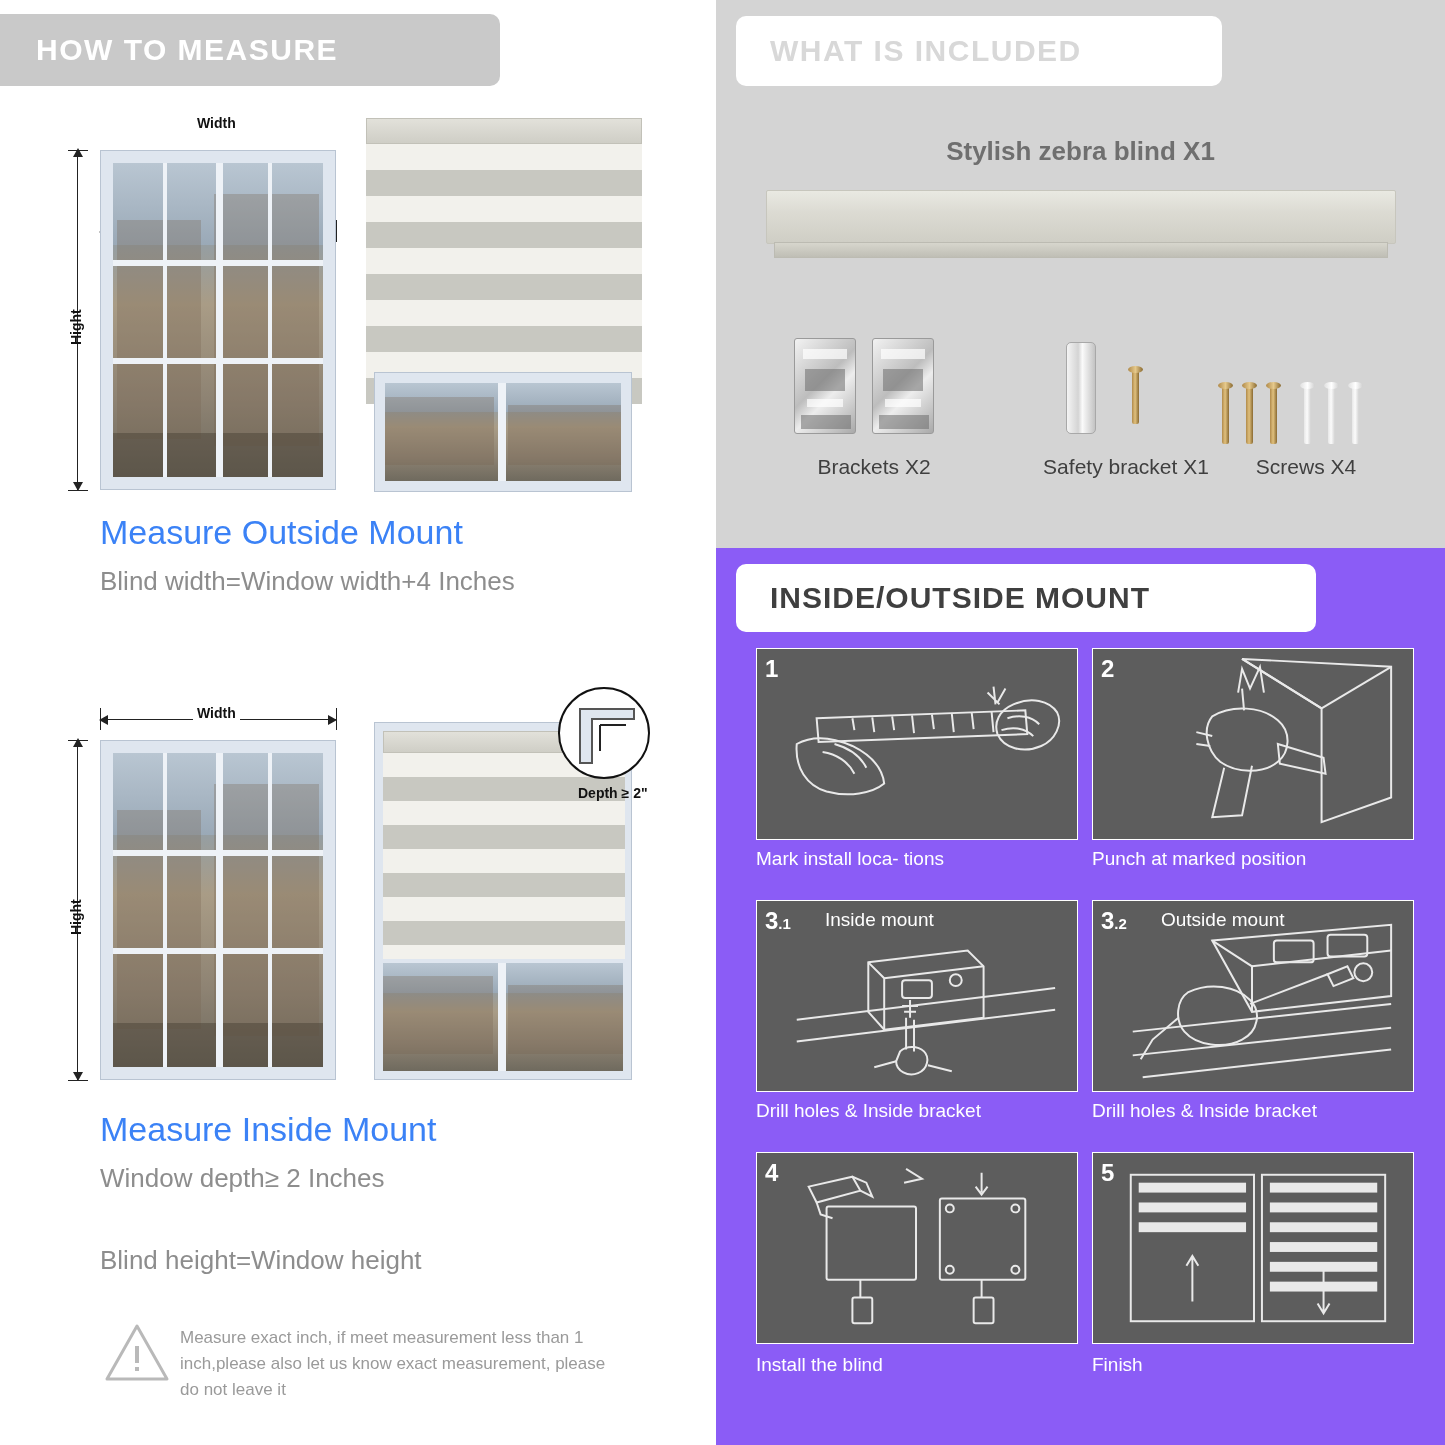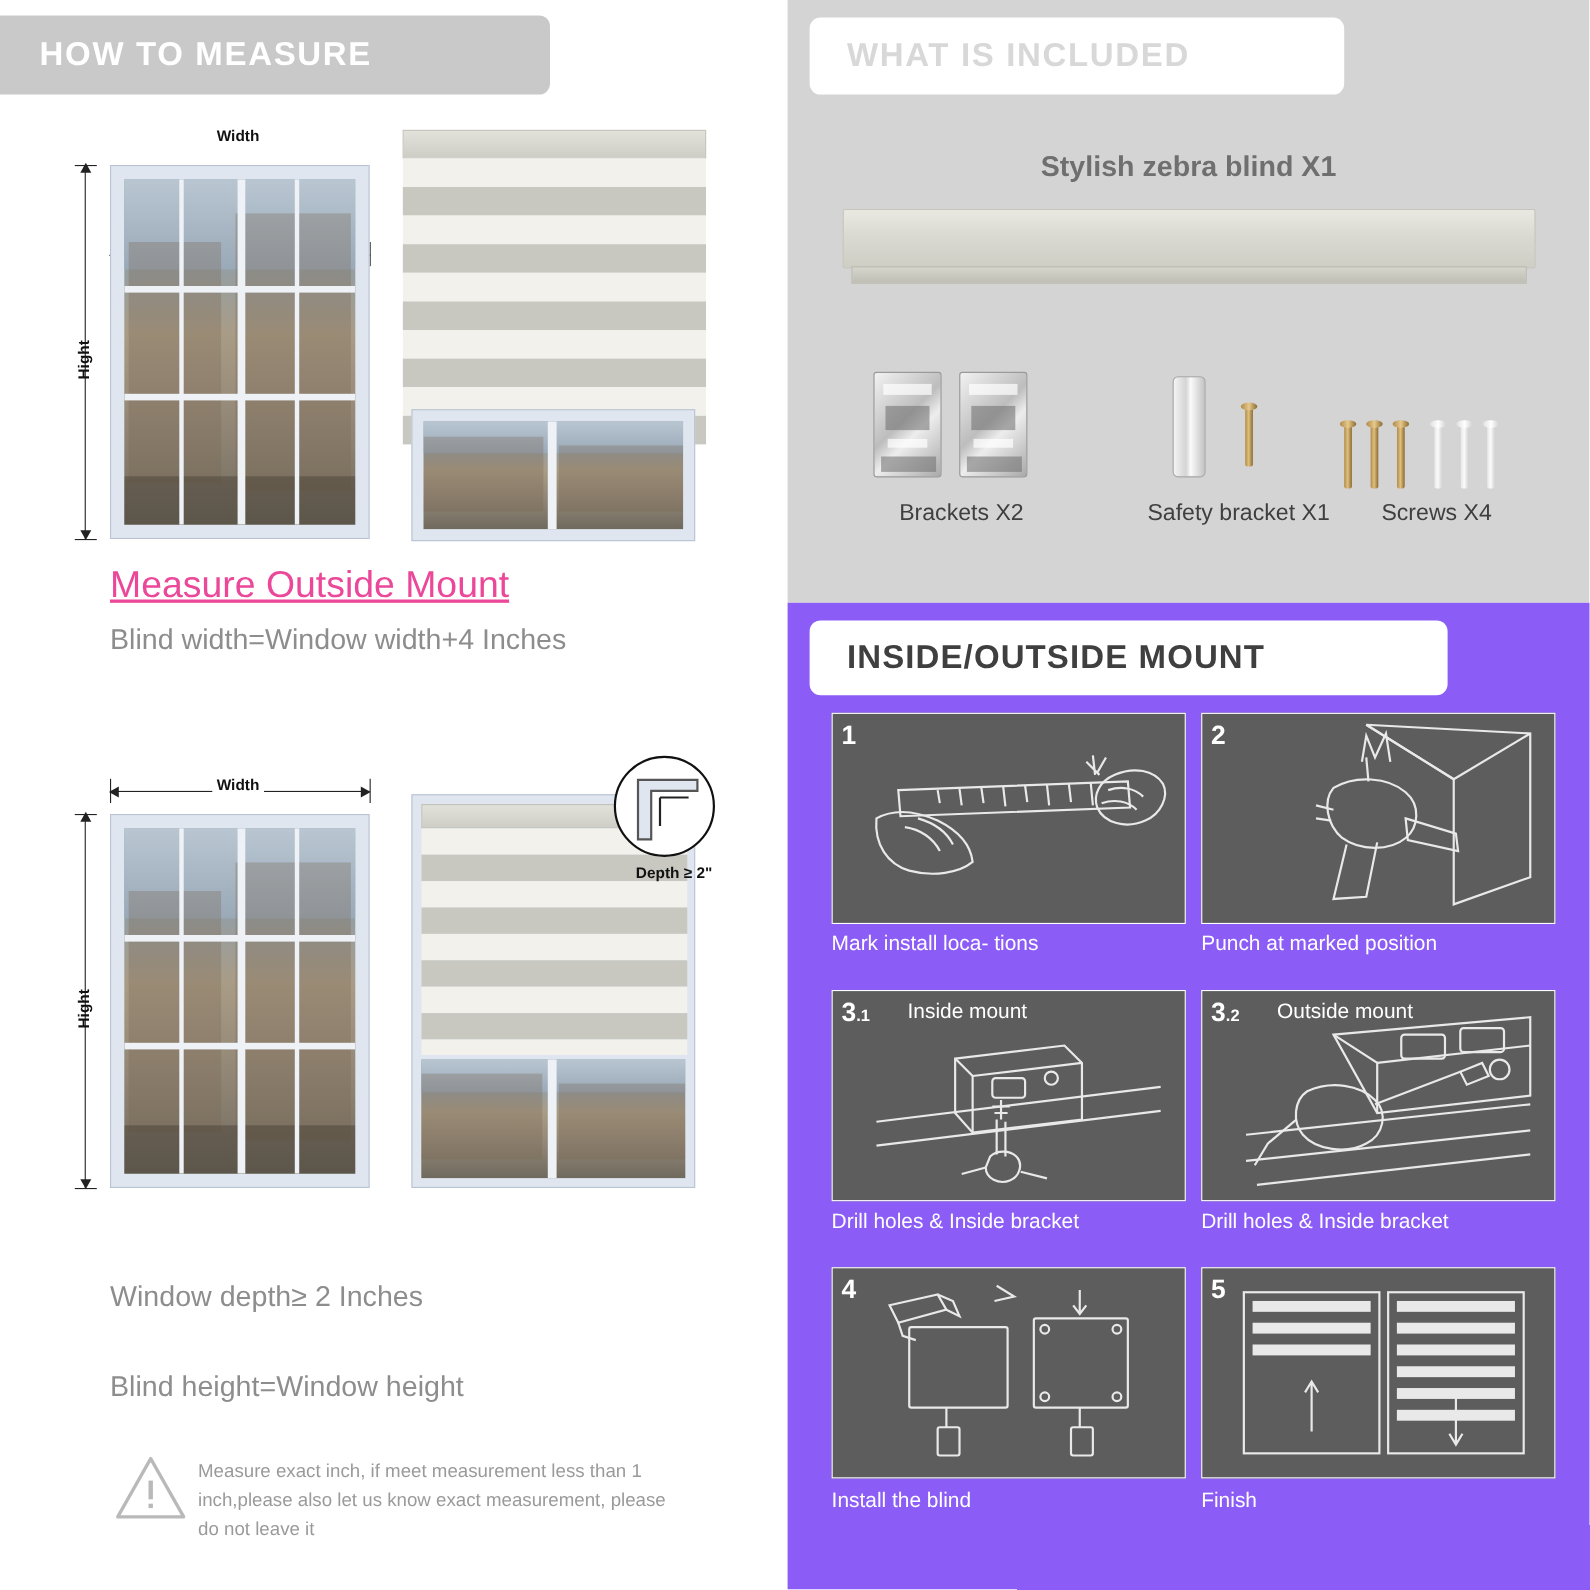--- a/index.html
+++ b/index.html
@@ -72,21 +72,21 @@
   .blind .head{
     position:absolute;left:0;top:0;right:0;height:26px;
     background:linear-gradient(180deg,#e2e1da,#cfcec6);
     border:1px solid #c2c1b8;box-sizing:border-box;
   }
   .zebra{position:absolute;left:0;right:0;overflow:hidden;}
   .zebra .band{position:absolute;left:0;right:0;background:#c8c8c1;}
   .zebra .bandlight{position:absolute;left:0;right:0;background:#f2f1ec;}
 
   .headline{
-    position:absolute;font-size:34px;color:#ec4899;font-weight:normal;text-decoration:underline;
+    position:absolute;font-size:34px;color:#3b82f6;font-weight:normal;
   }
   .bodyline{
     position:absolute;font-size:26px;color:#8d8d8d;
   }
 
   .note{
     position:absolute;font-size:17px;color:#9a9a9a;line-height:26px;width:430px;
   }
   .warntri{position:absolute;}
 
@@ -290,20 +290,21 @@
         <svg width="120" height="120" viewBox="0 0 120 120">
           <circle cx="48" cy="48" r="45" fill="#ffffff" stroke="#111" stroke-width="2"></circle>
           <path d="M24 24 L78 24 L78 34 L36 34 L36 78 L24 78 Z" fill="#dfe6ef" stroke="#555" stroke-width="2"></path>
           <path d="M44 40 L70 40" stroke="#222" stroke-width="2"></path>
           <path d="M44 40 L44 66" stroke="#222" stroke-width="2"></path>
         </svg>
       </div>
       <div class="dimlabel" style="left:574px;top:95px;background:transparent;">Depth ≥ 2"</div>
     </div>
 
+    <div class="headline" style="left:100px;top:1110px;">Measure Inside Mount</div>
     <div class="bodyline" style="left:100px;top:1163px;">Window depth≥ 2 Inches</div>
     <div class="bodyline" style="left:100px;top:1245px;">Blind height=Window height</div>
 
     <div class="warntri" style="left:104px;top:1322px;">
       <svg width="66" height="62" viewBox="0 0 66 62">
         <path d="M33 4 L63 57 L3 57 Z" fill="none" stroke="#b9b9b9" stroke-width="3" stroke-linejoin="round"></path>
         <rect x="31" y="24" width="4" height="17" fill="#b9b9b9"></rect>
         <rect x="31" y="45" width="4" height="4" fill="#b9b9b9"></rect>
       </svg>
     </div>

